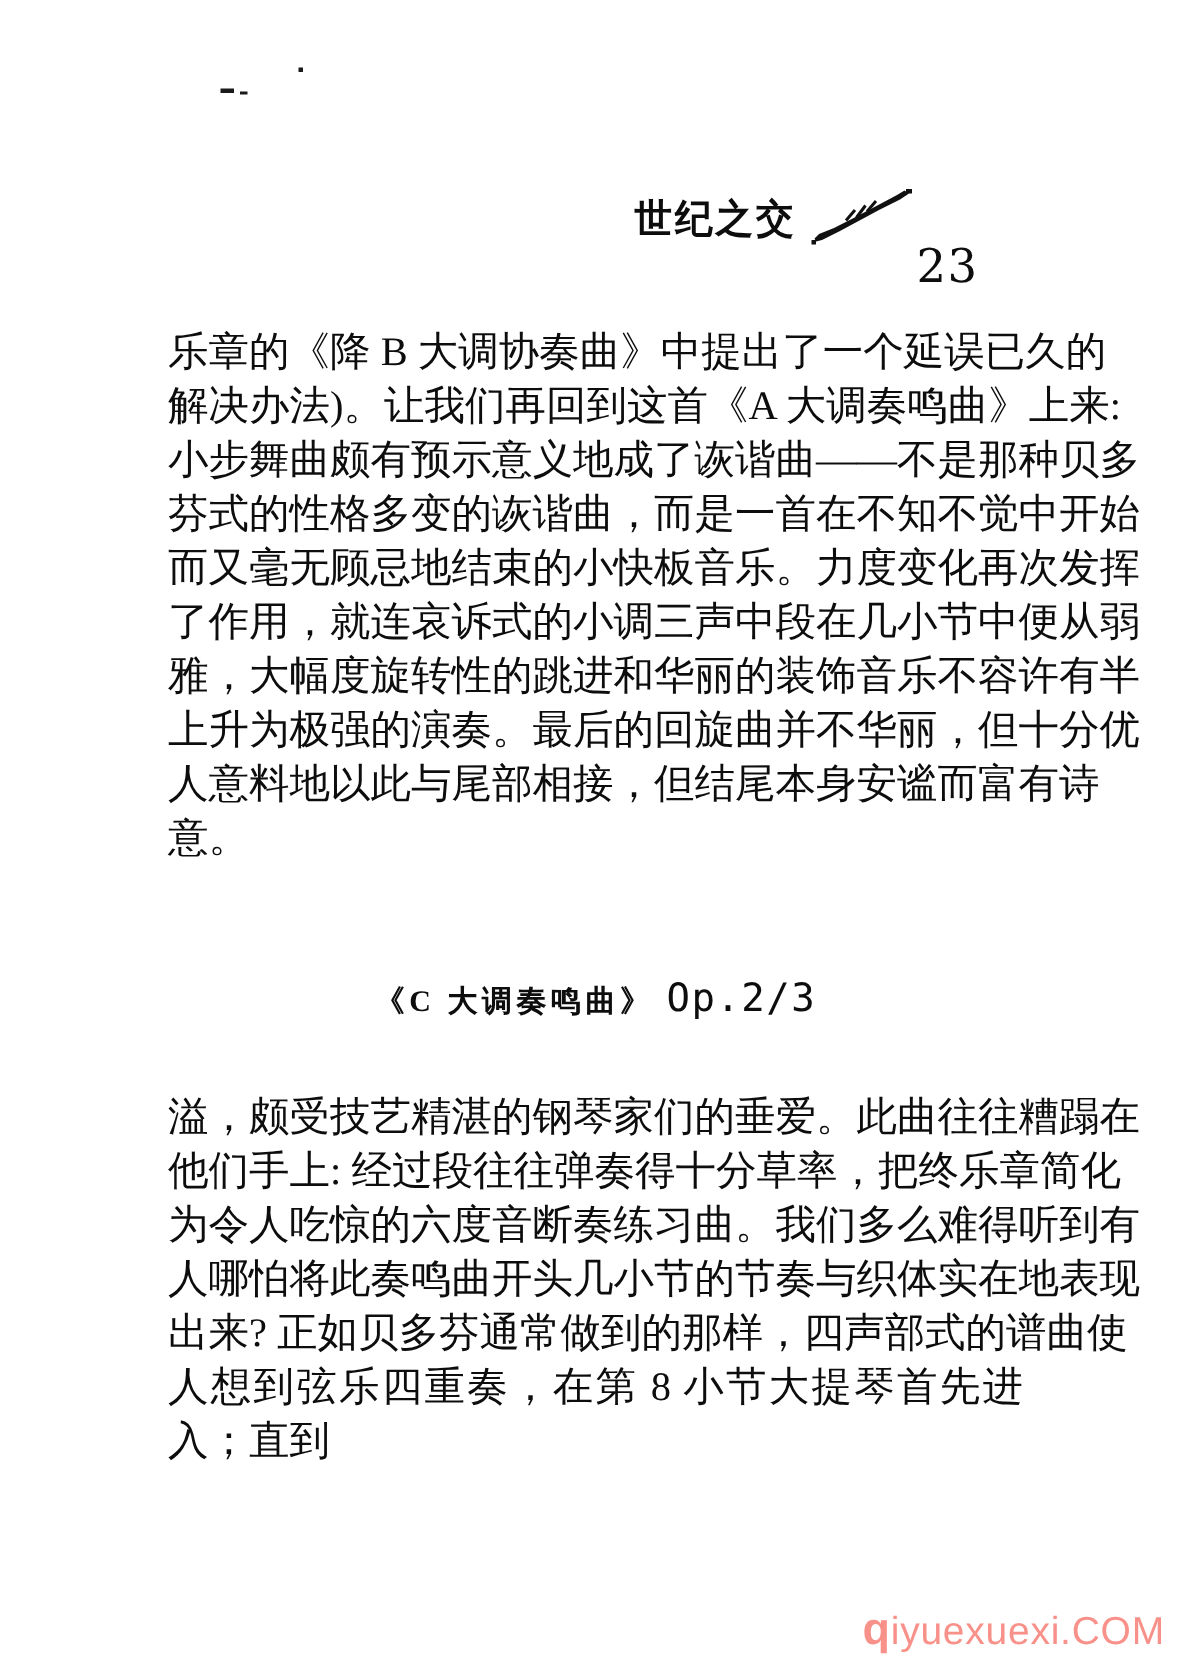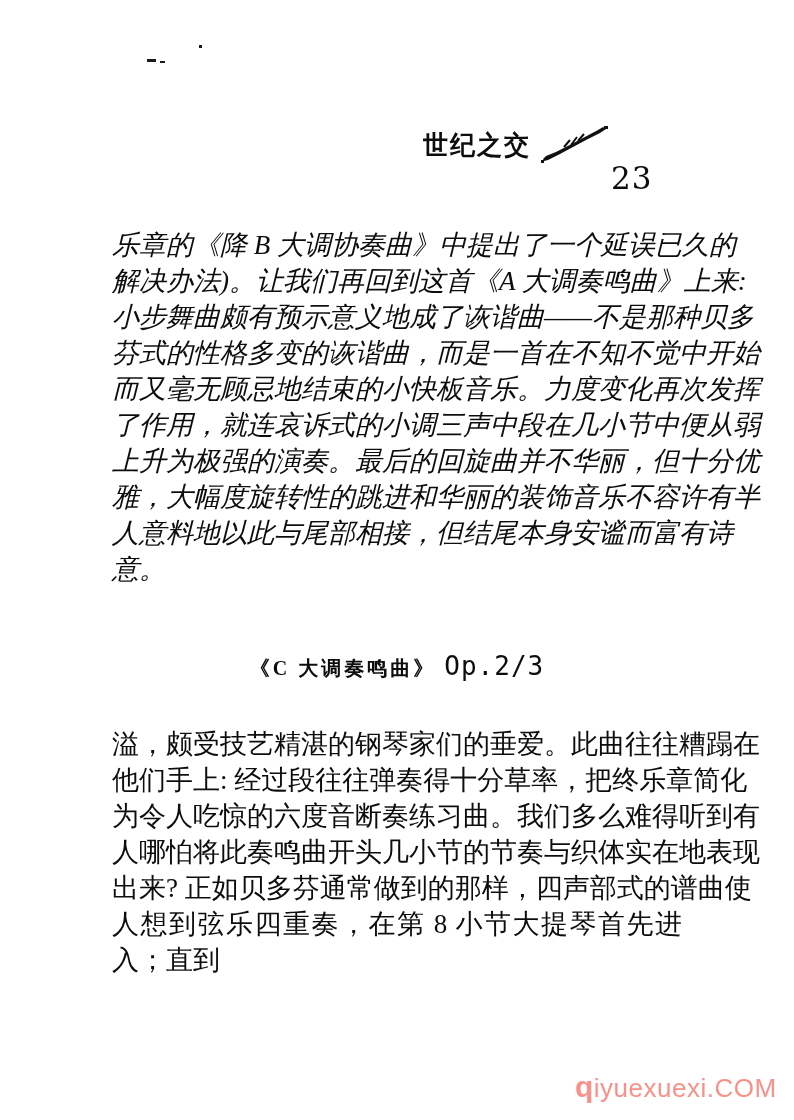--- a/index.html
+++ b/index.html
@@ -27,21 +27,21 @@
   .swash{position:absolute;left:540px;top:125px;}
   .page-number{
     position:absolute;left:611px;top:130px;
     font-size:31px;letter-spacing:1px;
     font-family:"DejaVu Serif","Liberation Serif",serif;
     margin-top:30px;
   }
 
   
   .textblock{position:absolute;left:112px;width:570px;}
-  .para1{top:227px;font-style:italic;}
+  .para1{top:216px;}
   .para2{top:726px;}
   .ln{
     height:36px;line-height:36px;font-size:27px;
     text-align:justify;text-align-last:justify;
     white-space:nowrap;
     letter-spacing:0;
   }
   .ln.end{text-align-last:left;white-space:normal;}
   .ln.indent{text-indent:55px;}
 
@@ -91,22 +91,22 @@
 
   <div class="page-number">23</div>
 
   <div class="textblock para1">
     <div class="ln">乐章的《降 B 大调协奏曲》中提出了一个延误已久的</div>
     <div class="ln">解决办法)。让我们再回到这首《A 大调奏鸣曲》上来:</div>
     <div class="ln">小步舞曲颇有预示意义地成了诙谐曲——不是那种贝多</div>
     <div class="ln">芬式的性格多变的诙谐曲，而是一首在不知不觉中开始</div>
     <div class="ln">而又毫无顾忌地结束的小快板音乐。力度变化再次发挥</div>
     <div class="ln">了作用，就连哀诉式的小调三声中段在几小节中便从弱</div>
+    <div class="ln">雅，大幅度旋转性的跳进和华丽的装饰音乐不容许有半</div>
     <div class="ln">上升为极强的演奏。最后的回旋曲并不华丽，但十分优</div>
-    <div class="ln">雅，大幅度旋转性的跳进和华丽的装饰音乐不容许有半</div>
     <div class="ln">人意料地以此与尾部相接，但结尾本身安谧而富有诗</div>
     <div class="ln end">意。</div>
   </div>
 
   <div class="section-heading">
     <span class="title">《C 大调奏鸣曲》</span><span class="opus">Op.2/3</span>
   </div>
 
   <div class="textblock para2">
     <div class="ln">溢，颇受技艺精湛的钢琴家们的垂爱。此曲往往糟蹋在</div>

